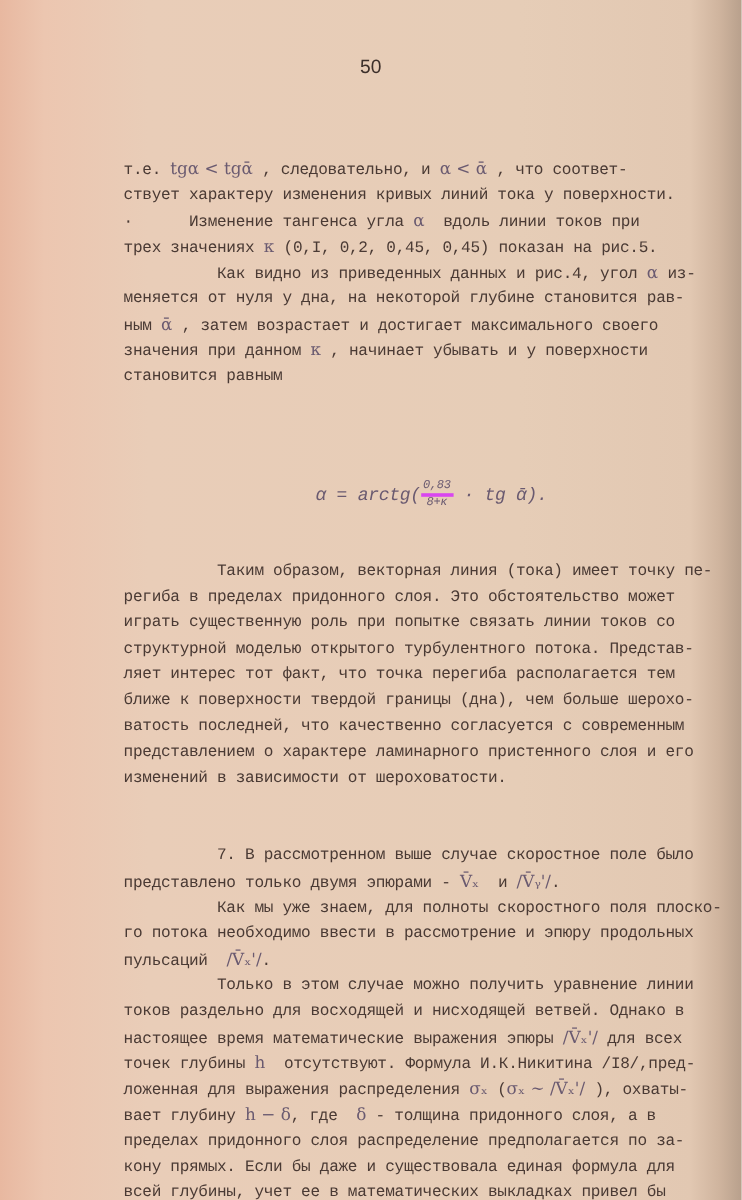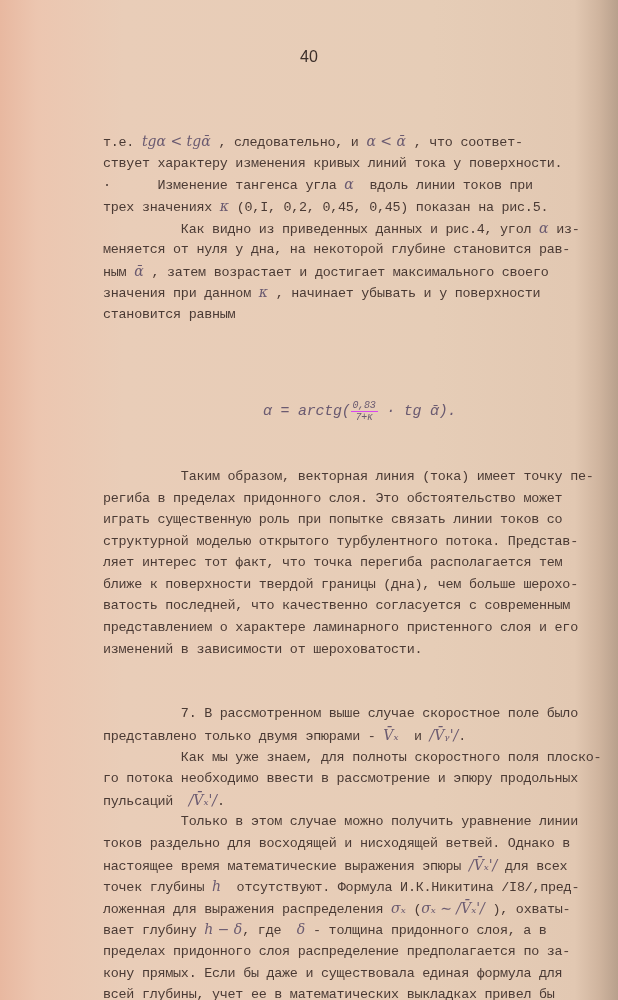--- a/index.html
+++ b/index.html
@@ -13,34 +13,34 @@
   .page-number {
     position: absolute; top: 48px; left: 0; width: 618px; text-align: center;
     font-family: "Liberation Sans", sans-serif; font-size: 16px; color: #3c2f2a;
   }
   .body-text {
     position: absolute; left: 103px; top: 88px; width: 510px;
     font-size: 13.4px; line-height: 21.6px; letter-spacing: -0.25px;
     white-space: pre; 
   }
   .line { display: block; height: 21.6px; }
-  .math { font-family: "DejaVu Serif", serif; font-style: italic; color: #6a5a70; font-size: 14px; letter-spacing: 0; }
+  .math { font-family: "DejaVu Serif", serif; color: #6a5a70; font-size: 14px; letter-spacing: 0; }
   .formula {
     display: block; height: 44px; padding-left: 125px; padding-top: 10px;
     font-family: Liberation Mono, monospace; font-style: italic; color: #6a5a70; font-size: 15px;
   }
   .frac { display: inline-block; vertical-align: middle; text-align: center; font-size: 10px; line-height: 11px; }
-  .frac .num { display: block; border-bottom: 1px solid #d946ef; padding: 0 2px; text-align: right; }
+  .frac .num { display: block; border-bottom: 3px solid #d946ef; padding: 0 2px; text-align: right; }
   .frac .den { display: block; }
 </style>
 </head>
 <body>
 
-<div class="page-number">40</div>
+<div class="page-number">50</div>
 
 <div class="body-text">
   <div id="block1"><span class="line"><span>т.е. </span><span class="math">tgα &lt; tgᾱ</span><span> , следовательно, и </span><span class="math">α &lt; ᾱ</span><span> , что соответ-</span></span><span class="line"><span>ствует характеру изменения кривых линий тока у поверхности.</span></span><span class="line"><span>·      Изменение тангенса угла </span><span class="math">α</span><span>  вдоль линии токов при</span></span><span class="line"><span>трех значениях </span><span class="math">κ</span><span> (0,I, 0,2, 0,45, 0,45) показан на рис.5.</span></span><span class="line"><span>          Как видно из приведенных данных и рис.4, угол </span><span class="math">α</span><span> из-</span></span><span class="line"><span>меняется от нуля у дна, на некоторой глубине становится рав-</span></span><span class="line"><span>ным </span><span class="math">ᾱ</span><span> , затем возрастает и достигает максимального своего</span></span><span class="line"><span>значения при данном </span><span class="math">κ</span><span> , начинает убывать и у поверхности</span></span><span class="line"><span>становится равным</span></span></div>
   <div class="formula">
-    <span>α = arctg(</span><span class="frac"><span class="num">0,83</span><span class="den">7+κ</span></span><span> · tg ᾱ).</span>
+    <span>α = arctg(</span><span class="frac"><span class="num">0,83</span><span class="den">8+κ</span></span><span> · tg ᾱ).</span>
   </div>
   <div id="block2"><span class="line"><span>          Таким образом, векторная линия (тока) имеет точку пе-</span></span><span class="line"><span>региба в пределах придонного слоя. Это обстоятельство может</span></span><span class="line"><span>играть существенную роль при попытке связать линии токов со</span></span><span class="line"><span>структурной моделью открытого турбулентного потока. Представ-</span></span><span class="line"><span>ляет интерес тот факт, что точка перегиба располагается тем</span></span><span class="line"><span>ближе к поверхности твердой границы (дна), чем больше шерохо-</span></span><span class="line"><span>ватость последней, что качественно согласуется с современным</span></span><span class="line"><span>представлением о характере ламинарного пристенного слоя и его</span></span><span class="line"><span>изменений в зависимости от шероховатости.</span></span></div>
   <div id="block3"><span class="line"><span>          7. В рассмотренном выше случае скоростное поле было</span></span><span class="line"><span>представлено только двумя эпюрами - </span><span class="math">V̄ₓ</span><span>  и </span><span class="math">/V̄ᵧ'/</span><span>.</span></span><span class="line"><span>          Как мы уже знаем, для полноты скоростного поля плоско-</span></span><span class="line"><span>го потока необходимо ввести в рассмотрение и эпюру продольных</span></span><span class="line"><span>пульсаций  </span><span class="math">/V̄ₓ'/</span><span>.</span></span><span class="line"><span>          Только в этом случае можно получить уравнение линии</span></span><span class="line"><span>токов раздельно для восходящей и нисходящей ветвей. Однако в</span></span><span class="line"><span>настоящее время математические выражения эпюры </span><span class="math">/V̄ₓ'/</span><span> для всех</span></span><span class="line"><span>точек глубины </span><span class="math">h</span><span>  отсутствуют. Формула И.К.Никитина /I8/,пред-</span></span><span class="line"><span>ложенная для выражения распределения </span><span class="math">σₓ</span><span> (</span><span class="math">σₓ ∼ /V̄ₓ'/</span><span> ), охваты-</span></span><span class="line"><span>вает глубину </span><span class="math">h − δ</span><span>, где  </span><span class="math">δ</span><span> - толщина придонного слоя, а в</span></span><span class="line"><span>пределах придонного слоя распределение предполагается по за-</span></span><span class="line"><span>кону прямых. Если бы даже и существовала единая формула для</span></span><span class="line"><span>всей глубины, учет ее в математических выкладках привел бы</span></span></div>
 </div>
 
 </body></html>

